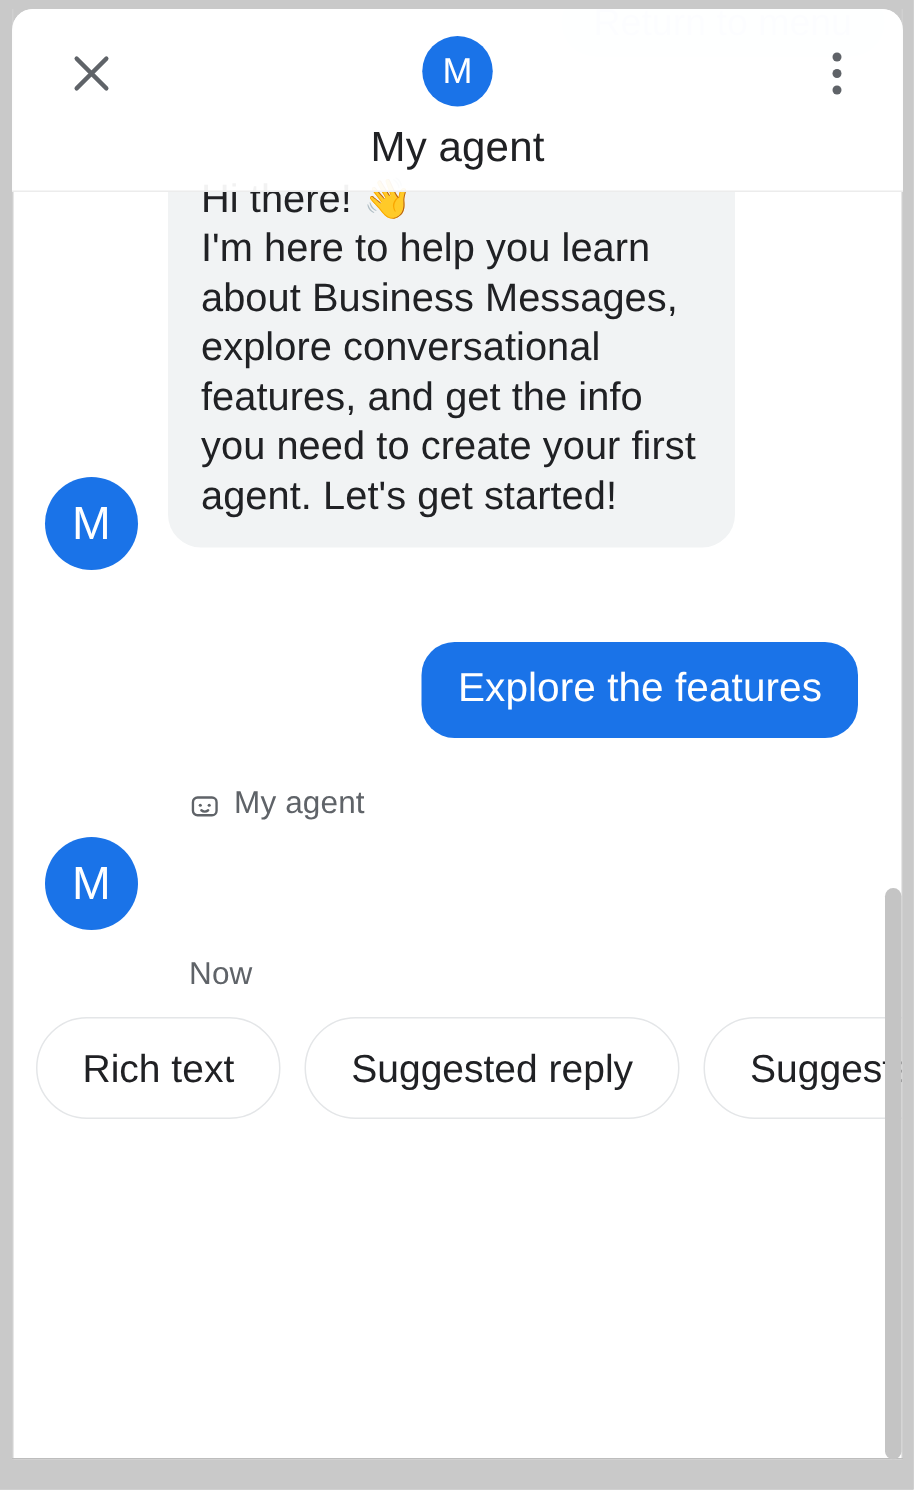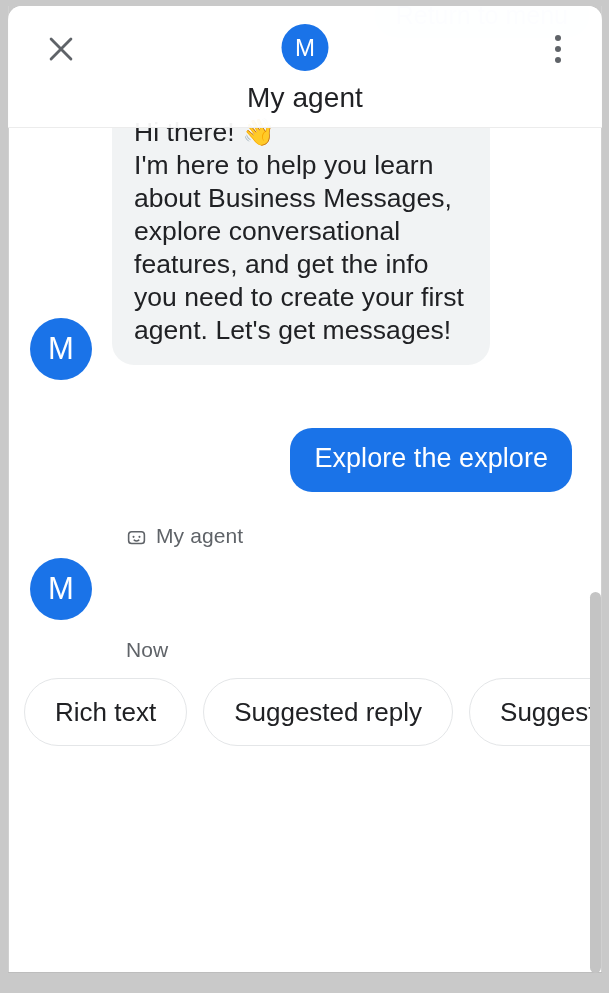--- a/index.html
+++ b/index.html
@@ -360,25 +360,25 @@
           </span>
           <span class="g-label">My agent</span>
         </div>
       </div>
 
       <div class="messages">
 
         <div class="msg-row row-first">
           <div class="avatar">M</div>
           <div class="bubble bubble-first">Hi there! 👋
-I'm here to help you learn about Business Messages, explore conversational features, and get the info you need to create your first agent. Let's get messages!</div>
+I'm here to help you learn about Business Messages, explore conversational features, and get the info you need to create your first agent. Let's get started!</div>
         </div>
 
         <div class="msg-row row-user">
-          <div class="bubble bubble-user">Explore the explore</div>
+          <div class="bubble bubble-user">Explore the features</div>
         </div>
 
         <div class="agent-tag">
           <span class="tag-icon">
             <svg viewBox="0 0 24 24" width="21" height="21" fill="none" stroke="currentColor" stroke-width="1.8">
               <rect x="3" y="6.5" width="18" height="13.5" rx="3.5"></rect>
               <circle cx="8.6" cy="12.4" r="1.2" fill="currentColor" stroke="none"></circle>
               <circle cx="15.4" cy="12.4" r="1.2" fill="currentColor" stroke="none"></circle>
               <path d="M9.4 16.2c.8.7 1.7 1 2.6 1s1.8-.3 2.6-1" stroke-linecap="round"></path>
             </svg>

